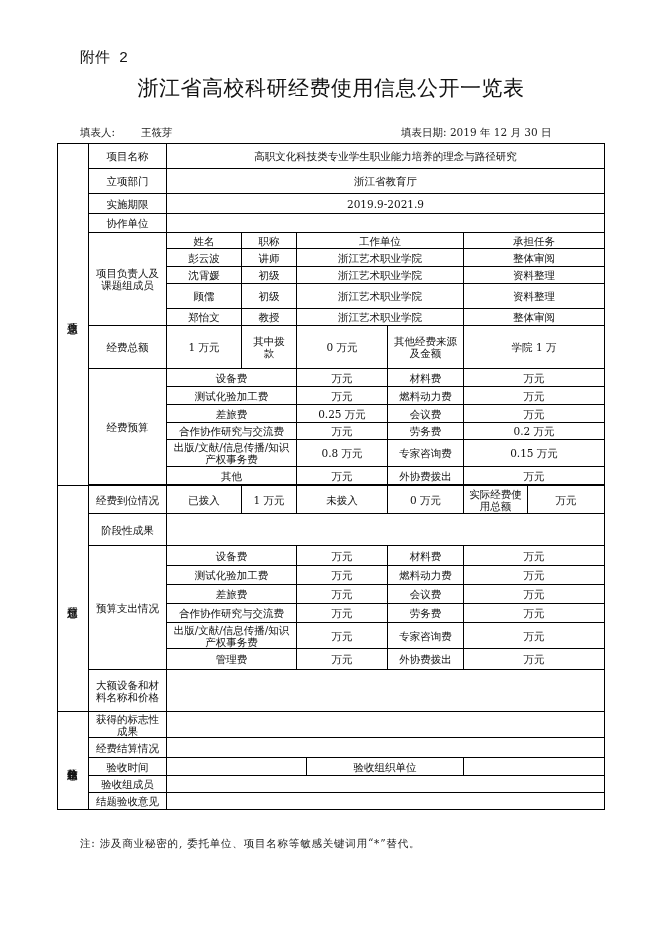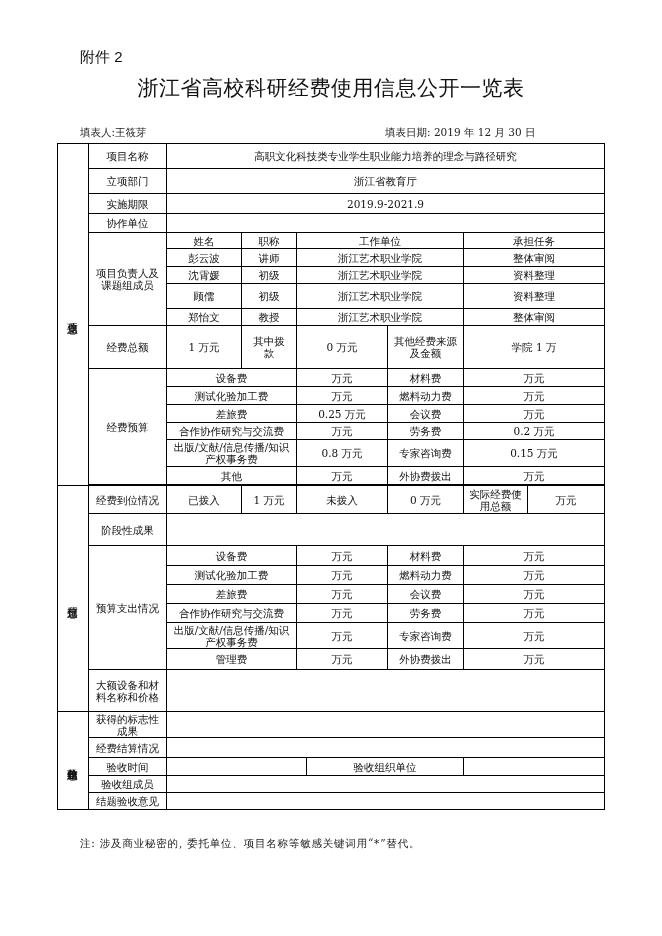--- a/index.html
+++ b/index.html
@@ -1,23 +1,23 @@
 <!DOCTYPE html>
 <html><head>
 <meta charset="utf-8">
 <style>
   html, body { margin: 0; padding: 0; background: #ffffff; }
   body { width: 662px; height: 936px; position: relative; overflow: hidden;
          font-family: "DejaVu Serif", "Liberation Serif", serif; color: #111; }
-  .attach { position: absolute; left: 80px; top: 48px; font-family: Liberation Sans, sans-serif; font-size: 15px; }
+  .attach { position: absolute; left: 80px; top: 48px; font-family: Liberation Mono, monospace; font-size: 15px; }
   .title { position: absolute; left: 0; width: 662px; top: 74px; text-align: center;
            font-family: "DejaVu Sans", "Liberation Sans", sans-serif; font-size: 21px; letter-spacing: 0.5px; }
   .filler { position: absolute; left: 80px; top: 126px; font-size: 10.5px; color: #222; }
-  .filler .name { }
-  .date { position: absolute; left: 385px; top: 126px; font-size: 10.5px; color: #222; }
+  .filler .name { margin-left: 26px; }
+  .date { position: absolute; left: 401px; top: 126px; font-size: 10.5px; color: #222; }
   table.main { position: absolute; left: 57px; top: 143px; width: 547px; border-collapse: collapse; table-layout: fixed; padding-left: 45px; }
   table.main td { border: 1px solid #000; font-size: 10.5px; text-align: center; vertical-align: middle;
                   padding: 0 3px; line-height: 12px; overflow: hidden; }
   td.sec { line-height: 16px; font-size: 11px; }
   td.r { text-align: right; }
   .note { position: absolute; left: 80px; top: 797px; font-size: 10.5px; letter-spacing: 0.8px; color: #222; margin-top: 40px; }
 </style>
 </head>
 <body>
 

